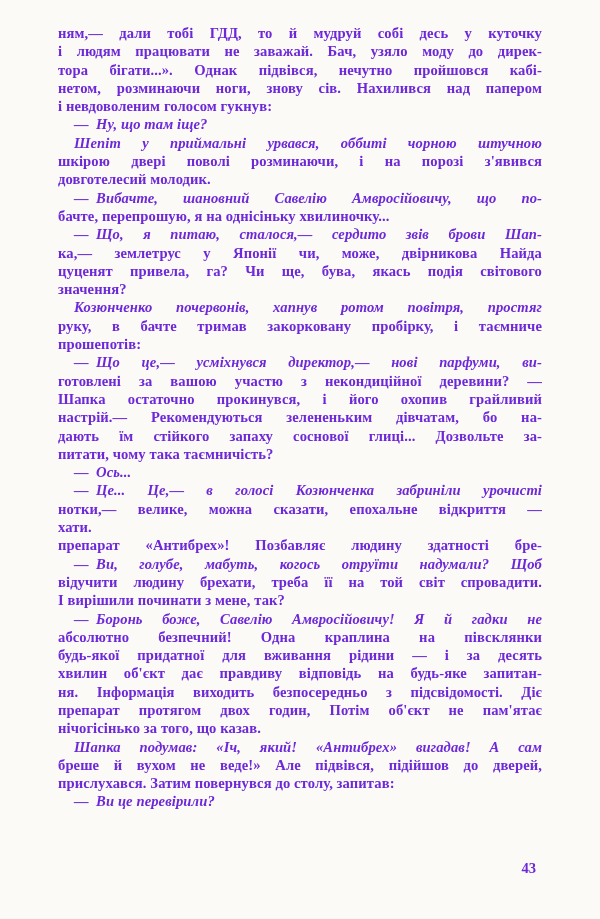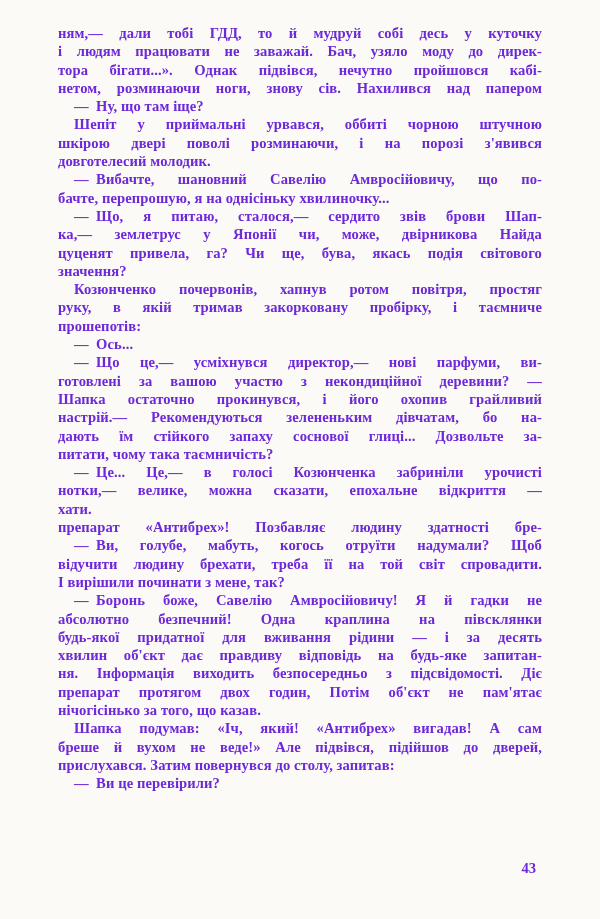--- a/index.html
+++ b/index.html
@@ -32,20 +32,21 @@
   .jl {
     text-align: justify;
     text-align-last: justify;
   }
   .last {
     text-align: left;
     text-align-last: left;
   }
   .ind {
     padding-left: 16px;
+    font-style: italic;
   }
   .page-number {
     position: absolute;
     top: 859px;
     left: 52px;
     width: 484px;
     text-align: right;
     font-size: 14.6px;
     line-height: 18px;
   }
@@ -53,20 +54,21 @@
 </head>
 <body>
 
 <div class="page">
   <div class="text-block">
       <div>
         <div class="line jl">ням,— дали тобі ГДД, то й мудруй собі десь у куточку</div>
         <div class="line jl">і людям працювати не заважай. Бач, узяло моду до дирек-</div>
         <div class="line jl">тора бігати...». Однак підвівся, нечутно пройшовся кабі-</div>
         <div class="line jl">нетом, розминаючи ноги, знову сів. Нахилився над папером</div>
+        <div class="line last">і невдоволеним голосом гукнув:</div>
       </div>
       <div>
         <div class="line last ind">— Ну, що там іще?</div>
       </div>
       <div>
         <div class="line jl ind">Шепіт у приймальні урвався, оббиті чорною штучною</div>
         <div class="line jl">шкірою двері поволі розминаючи, і на порозі з'явився</div>
         <div class="line last">довготелесий молодик.</div>
       </div>
       <div>
@@ -74,33 +76,33 @@
         <div class="line last">бачте, перепрошую, я на однісіньку хвилиночку...</div>
       </div>
       <div>
         <div class="line jl ind">— Що, я питаю, сталося,— сердито звів брови Шап-</div>
         <div class="line jl">ка,— землетрус у Японії чи, може, двірникова Найда</div>
         <div class="line jl">цуценят привела, га? Чи ще, бува, якась подія світового</div>
         <div class="line last">значення?</div>
       </div>
       <div>
         <div class="line jl ind">Козюнченко почервонів, хапнув ротом повітря, простяг</div>
-        <div class="line jl">руку, в якій тримав закорковану пробірку, і таємниче</div>
+        <div class="line jl">руку, в бачте тримав закорковану пробірку, і таємниче</div>
         <div class="line last">прошепотів:</div>
-      </div>
-      <div>
-        <div class="line last ind">— Ось...</div>
       </div>
       <div>
         <div class="line jl ind">— Що це,— усміхнувся директор,— нові парфуми, ви-</div>
         <div class="line jl">готовлені за вашою участю з некондиційної деревини? —</div>
         <div class="line jl">Шапка остаточно прокинувся, і його охопив грайливий</div>
         <div class="line jl">настрій.— Рекомендуються зелененьким дівчатам, бо на-</div>
         <div class="line jl">дають їм стійкого запаху соснової глиці... Дозвольте за-</div>
         <div class="line last">питати, чому така таємничість?</div>
+      </div>
+      <div>
+        <div class="line last ind">— Ось...</div>
       </div>
       <div>
         <div class="line jl ind">— Це... Це,— в голосі Козюнченка забриніли урочисті</div>
         <div class="line jl">нотки,— велике, можна сказати, епохальне відкриття —</div>
         <div class="line last">хати.</div>
         <div class="line jl">препарат «Антибрех»! Позбавляє людину здатності бре-</div>
       </div>
       <div>
         <div class="line jl ind">— Ви, голубе, мабуть, когось отруїти надумали? Щоб</div>
         <div class="line jl">відучити людину брехати, треба її на той світ спровадити.</div>

